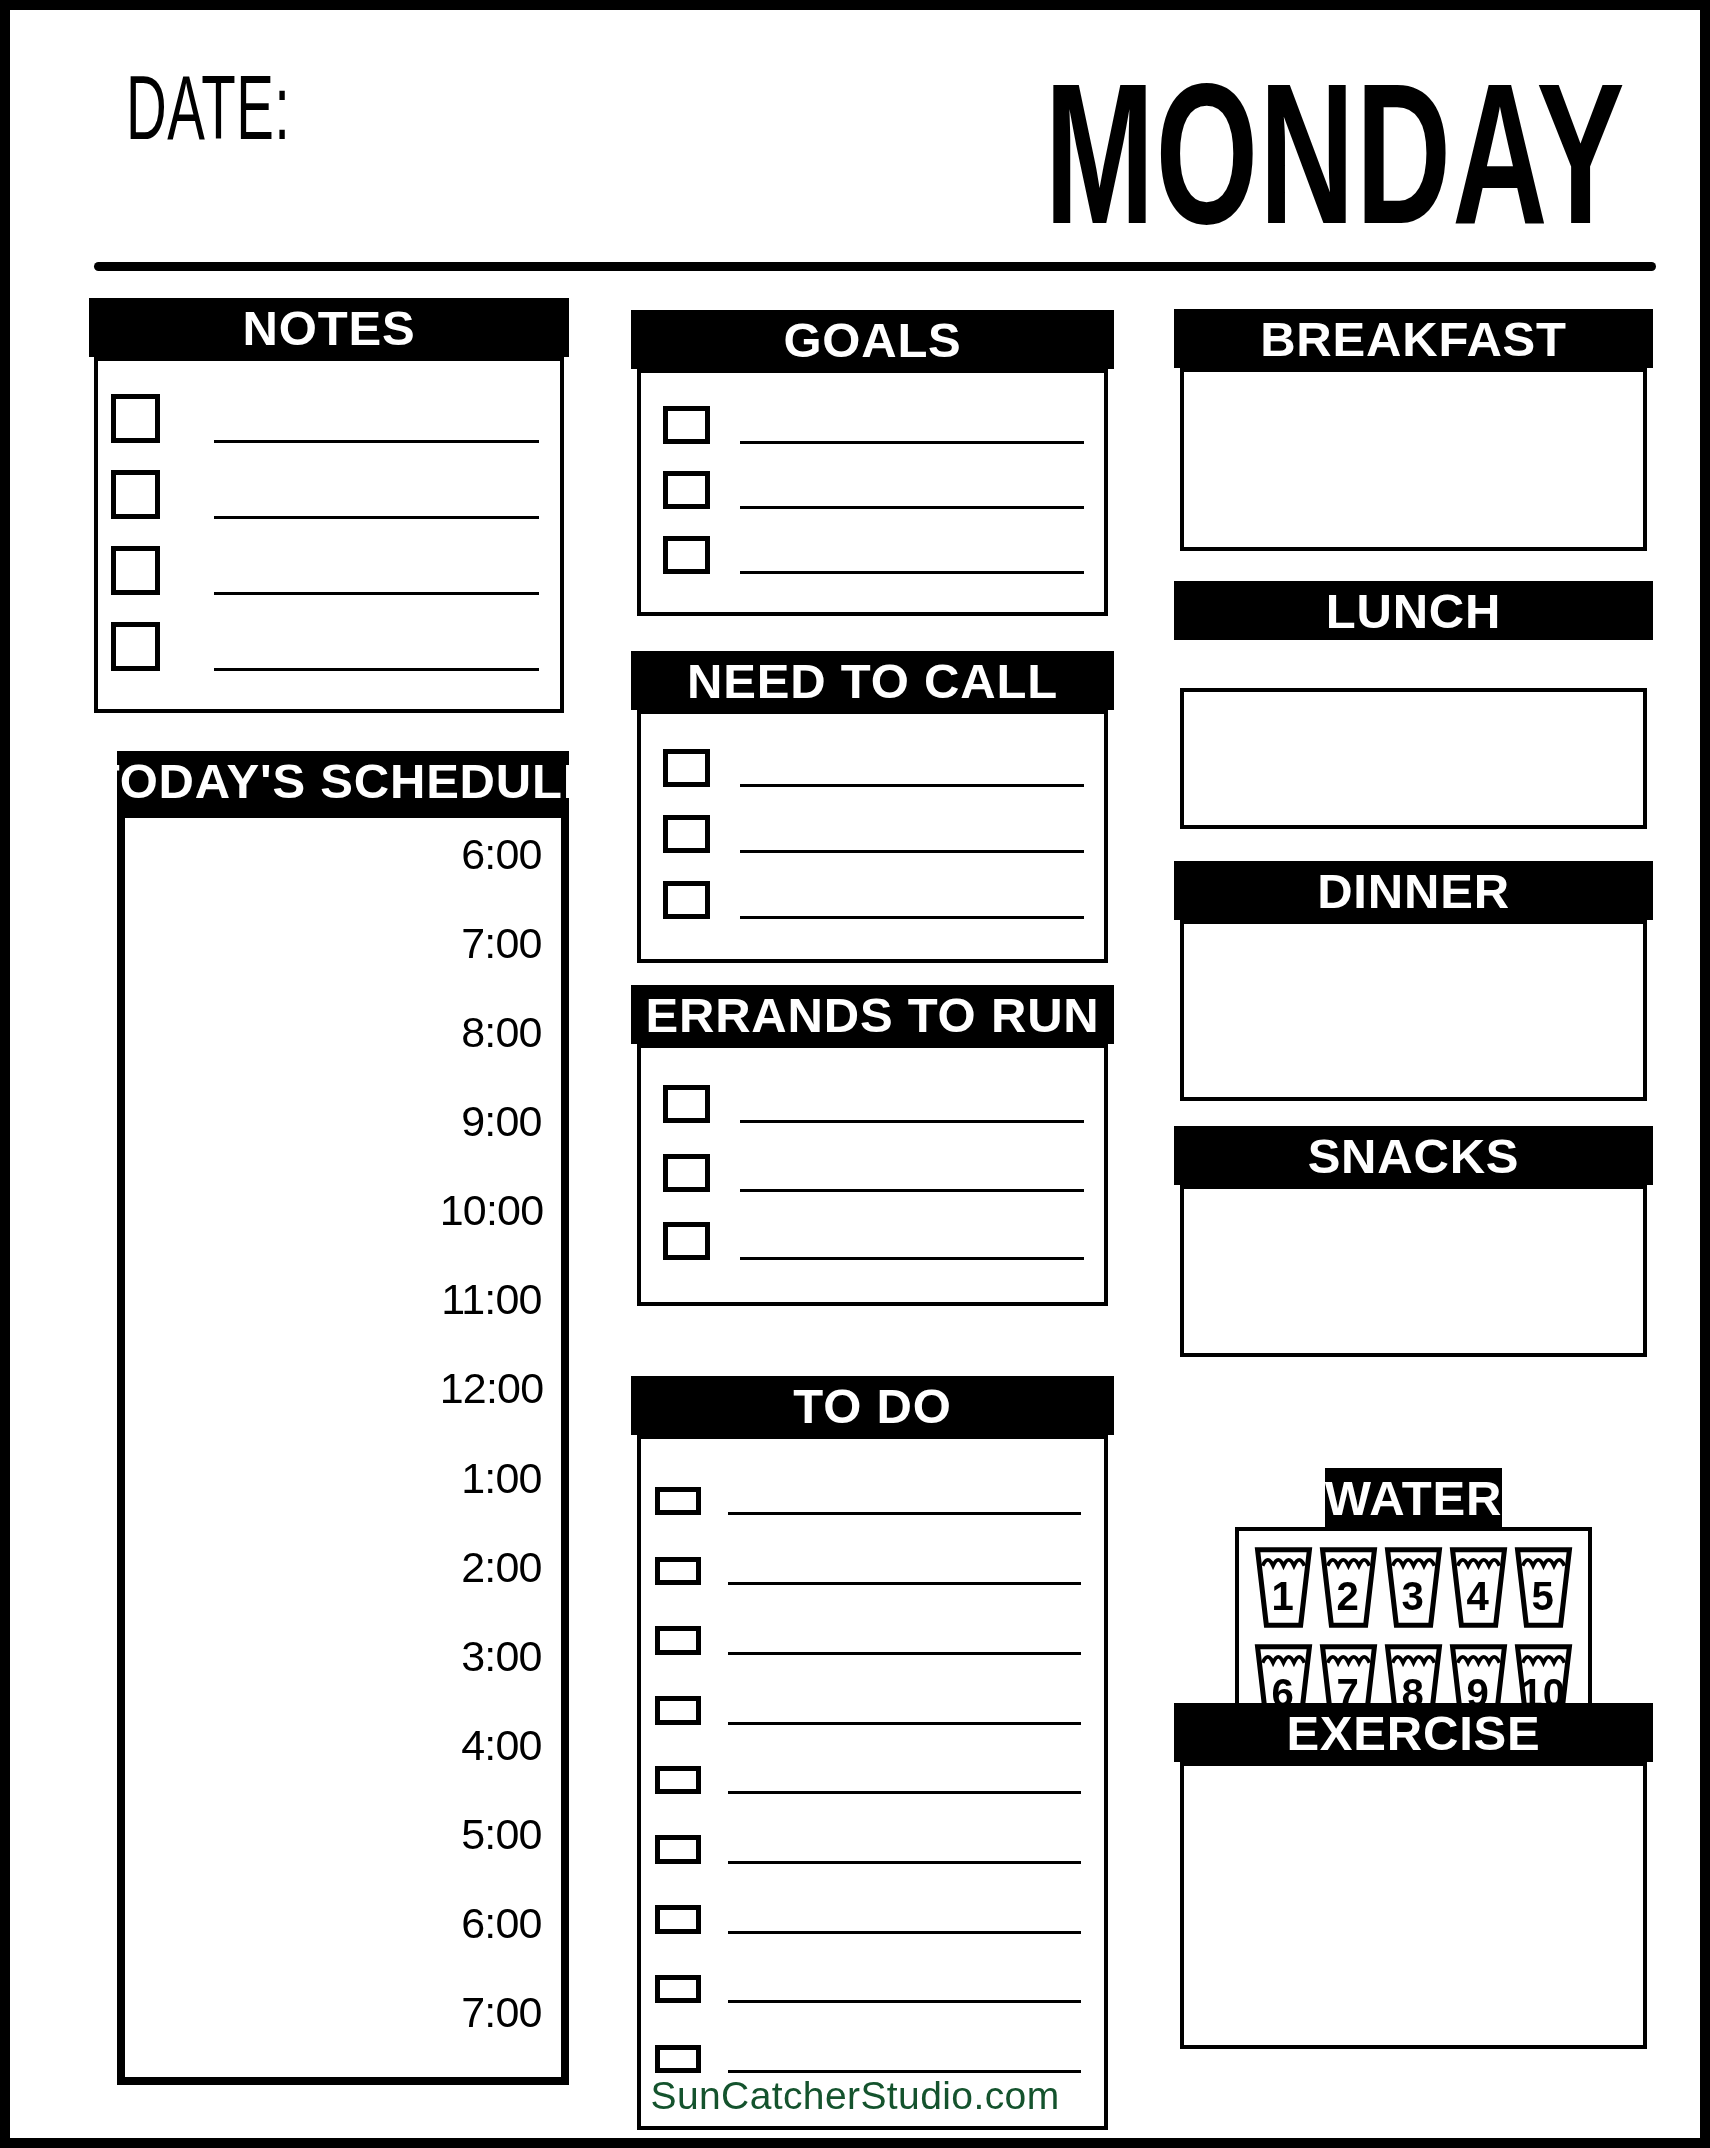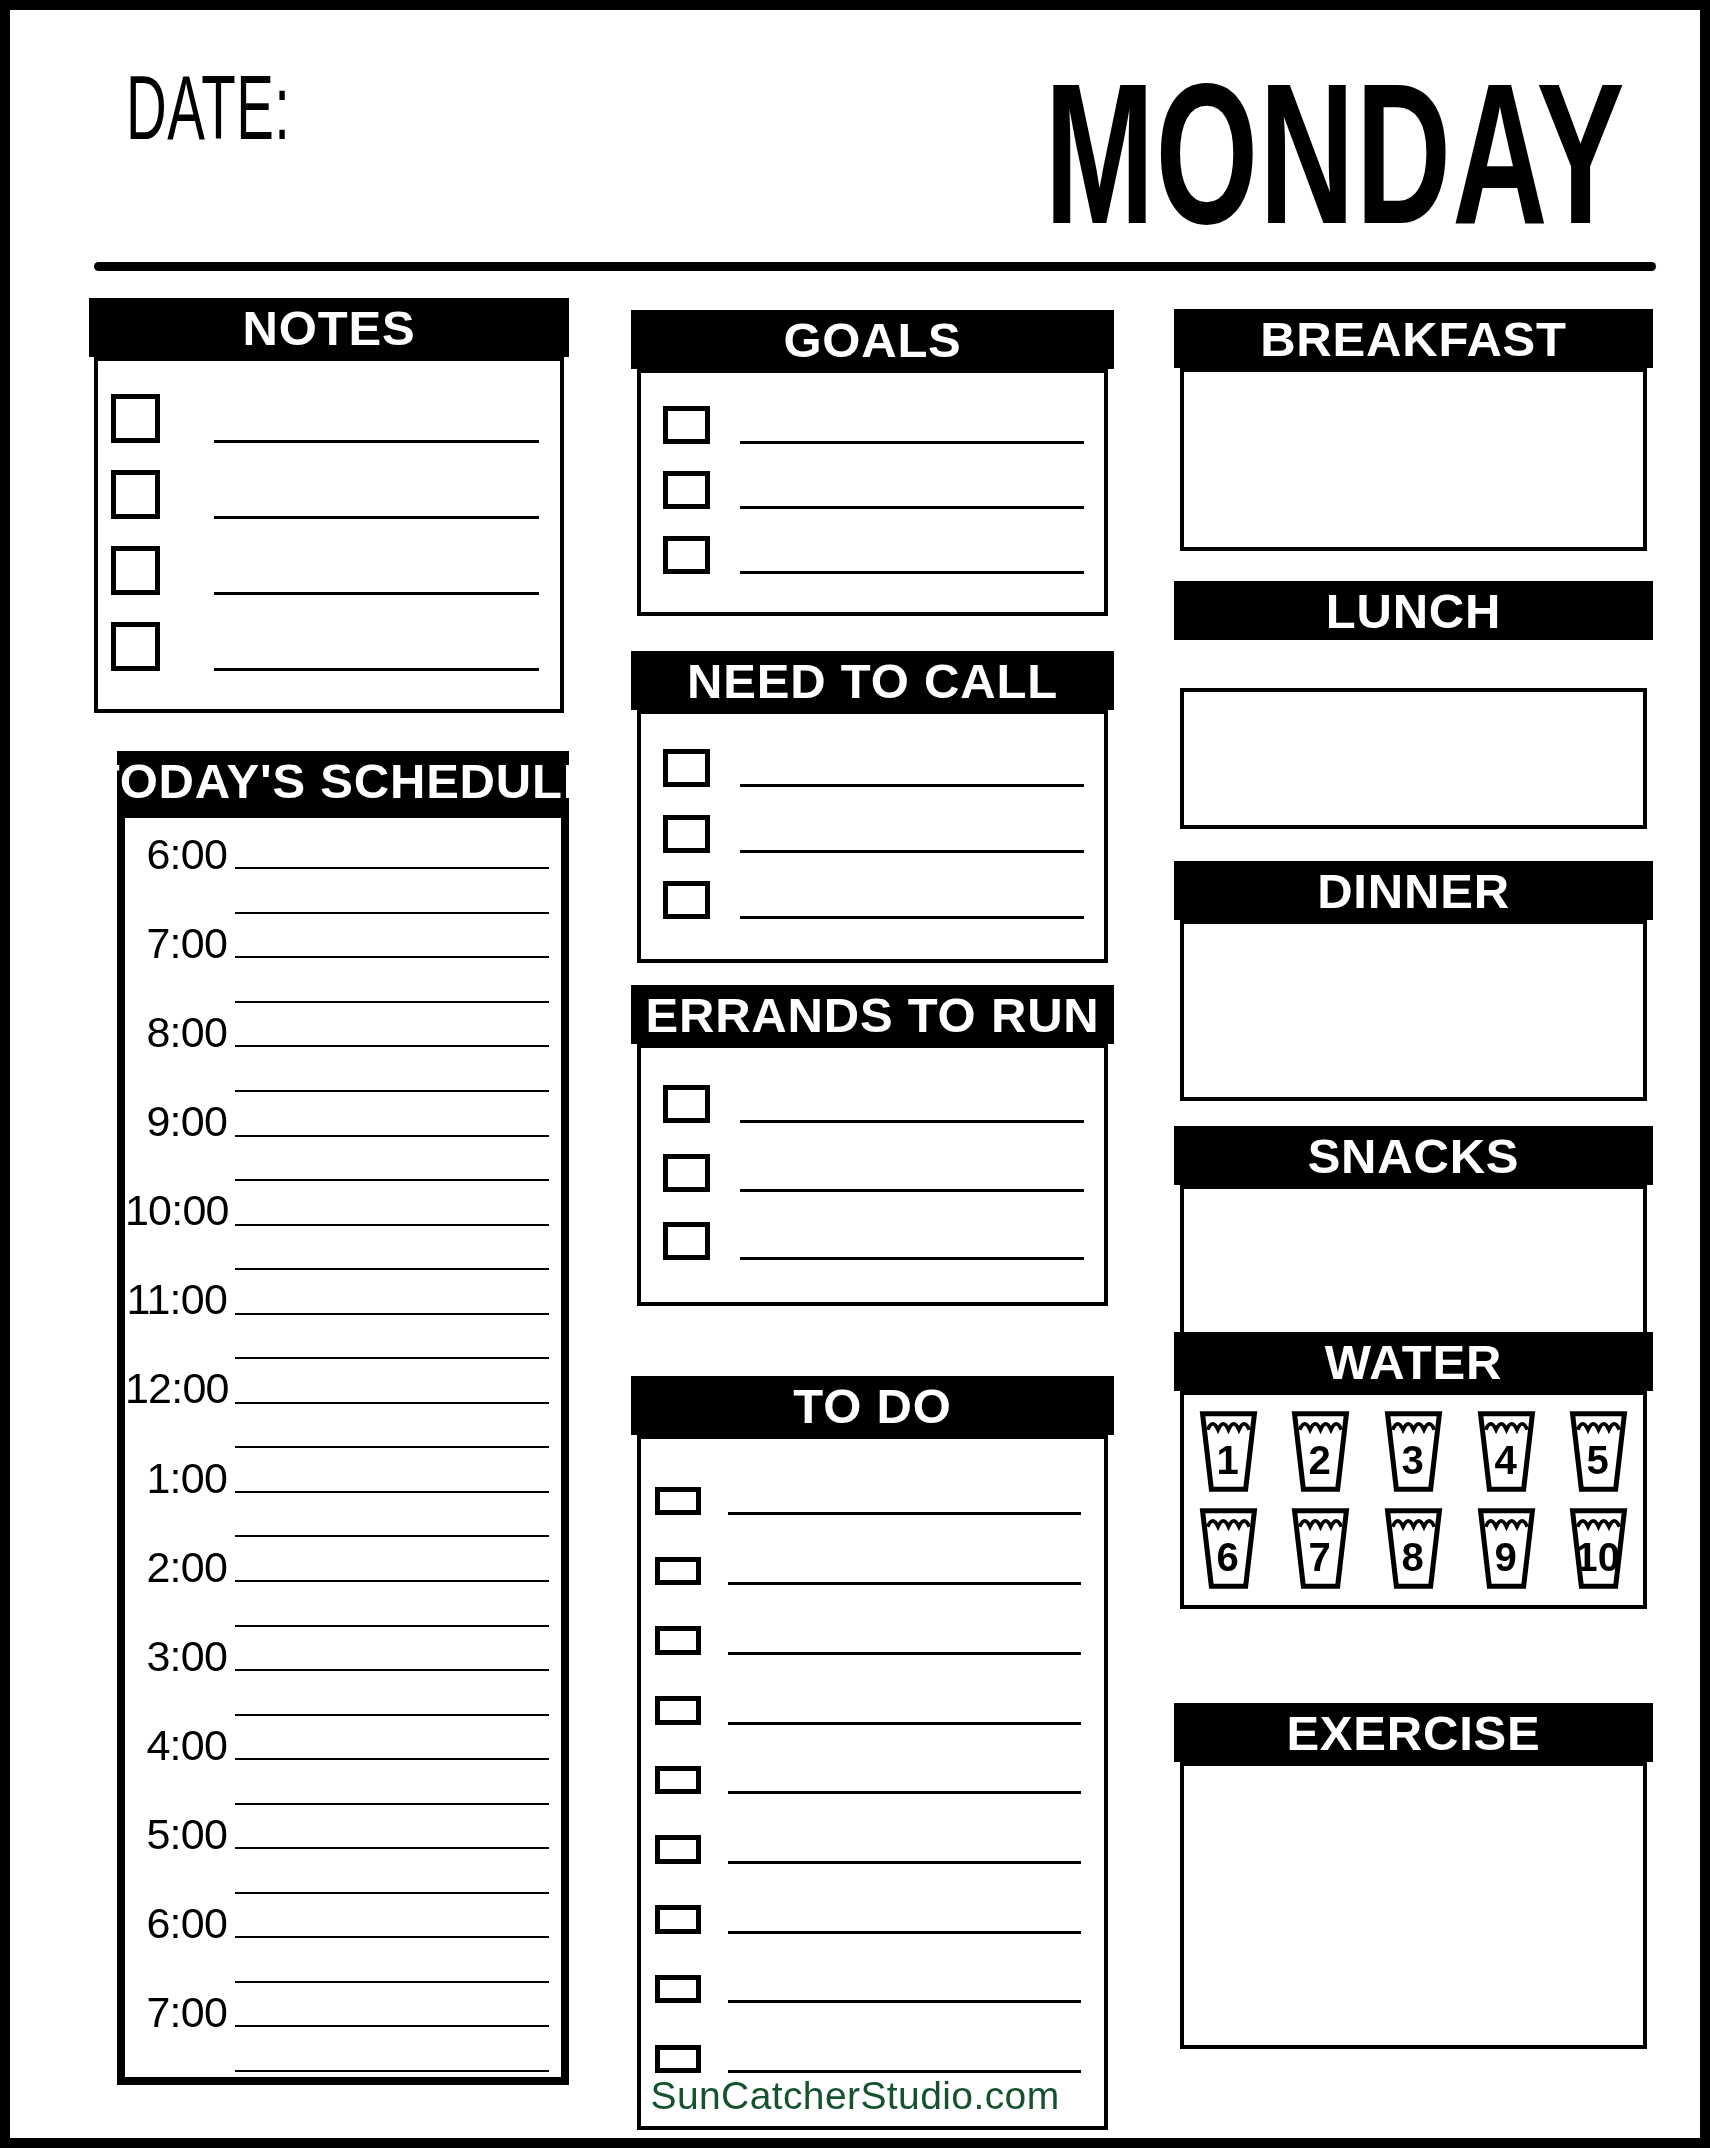--- a/index.html
+++ b/index.html
@@ -40,21 +40,21 @@
   #sec-notes    {top:288px;height:415px;}
   #sec-schedule {top:741px;height:1334px;padding-left:28px;}
   #sec-goals    {top:300px;height:306px;}
   #sec-ntc      {top:641px;height:312px;}
   #sec-errands  {top:975px;height:321px;}
   #sec-todo     {top:1322px;height:754px;margin-top:44px;}
   #sec-breakfast{top:299px;height:242px;}
   #sec-lunch    {top:571px;height:248px;gap:48px;}
   #sec-dinner   {top:851px;height:240px;}
   #sec-snacks   {top:1116px;height:231px;}
-  #sec-water    {top:1322px;height:277px;}
+  #sec-water    {top:1458px;height:277px;align-items:center;}
   #sec-exercise {top:1693px;height:346px;}
 
   .box-header{
     height:59px;flex:0 0 59px;background:#000;color:#fff;
     display:flex;align-items:center;justify-content:center;
     font-weight:700;font-size:49px;letter-spacing:0.8px;white-space:nowrap;
   }
   .box-body{
     flex:1;background:#fff;
     border:4.2px solid #000;margin:0 5.9px;
@@ -72,21 +72,21 @@
   .notes-body .check-box{width:49px;height:49px;margin-left:12.6px;}
   .notes-body .check-line{margin-left:54px;margin-right:21px;}
   
   .mid-check .check-box{width:47px;height:38px;margin-left:22px;}
   .mid-check .check-line{margin-left:30px;margin-right:20px;}
   
   .todo-check .check-box{width:46px;height:28.5px;margin-left:14.3px;}
   .todo-check .check-line{margin-left:27px;margin-right:22.7px;}
 
   
-  .sched-body{display:flex;flex-direction:column;padding:6.7px 0 5px 0;}
+  .sched-body{display:flex;flex-direction:column;padding:6.7px 0 5px 0;align-items:flex-end;}
   .sched-row{flex:1;display:flex;align-items:flex-end;}
   .sched-time{
     width:102px;flex:0 0 102px;text-align:right;
     font-size:43px;line-height:1;margin-bottom:-6.7px;
     letter-spacing:-0.8px;
   }
   .sched-line{flex:1;border-bottom:2.5px solid #000;margin-left:7.6px;margin-right:11.7px;}
 
   
   .water-body{display:flex;flex-direction:column;justify-content:space-evenly;padding:3.4px 5px;}

